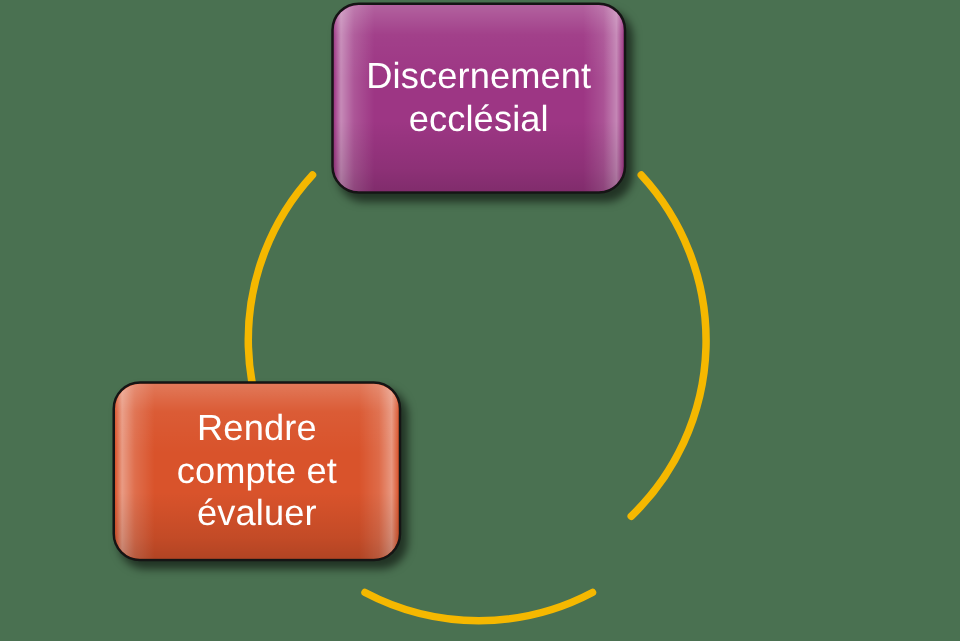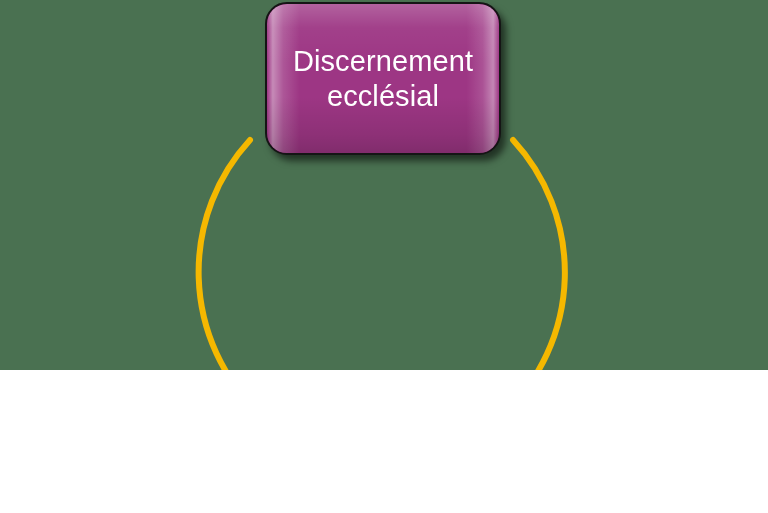--- a/index.html
+++ b/index.html
@@ -3,21 +3,21 @@
 <meta charset="utf-8">
 <style>
   html, body {
     margin: 0;
     padding: 0;
     background: #ffffff;
   }
   #canvas {
     position: relative;
     width: 768px;
-    height: 370px;
+    height: 513px;
     overflow: hidden;
     font-family: "Liberation Sans", sans-serif;
   }
   #bg-layer {
     position: absolute;
     inset: 0;
     background: #4a7151;
   }
   #ring-svg {
     position: absolute;
@@ -115,15 +115,20 @@
     <path d="M 474 474 A 195 195 0 0 1 292 474" fill="none" stroke="#f5b800" stroke-width="6" stroke-linecap="round"></path>
 
     <path d="M 258 412 A 195 195 0 0 1 250 140" fill="none" stroke="#f5b800" stroke-width="6" stroke-linecap="round"></path>
   </svg>
 
   <div class="node-box" id="box-discernement" style="background:#9d3684;">
     <span class="node-label">Discernement
 ecclésial</span>
   </div>
 
+  <div class="node-box" id="box-rendre" style="background:#d9532b;">
+    <span class="node-label">Rendre
+compte et
+évaluer</span>
+  </div>
 
 
 </div>
 
 </body></html>

